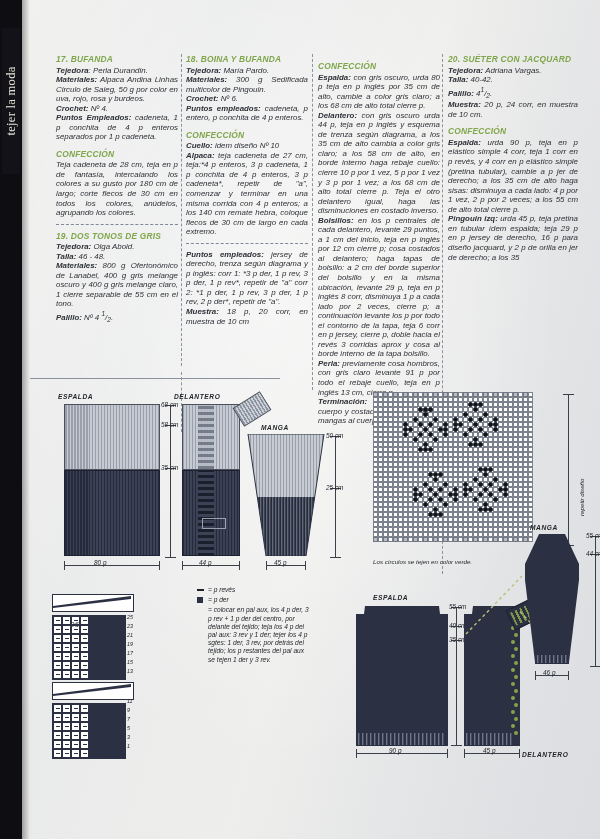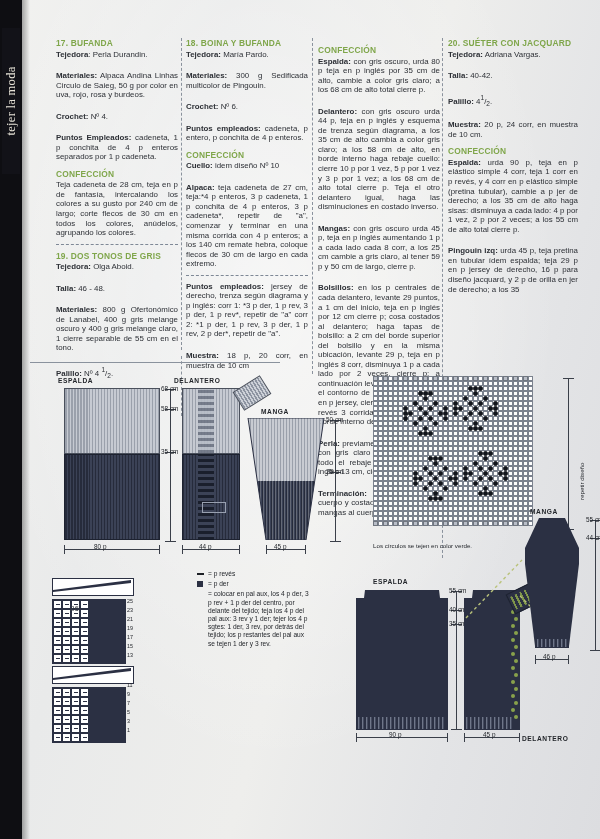--- a/index.html
+++ b/index.html
@@ -10,33 +10,33 @@
   .paper{position:absolute;left:0;top:0;width:600px;height:839px;
          background:linear-gradient(105deg,#f2f2f0 0%,#e9eaea 28%,#eeeeec 55%,#e3e4e6 78%,#dcdde0 100%);}
   .paper:after{content:"";position:absolute;inset:0;
       background:radial-gradient(ellipse at 45% 35%,rgba(255,255,255,.55),rgba(0,0,0,0) 62%);}
   
   .spine{position:absolute;left:0;top:0;width:22px;height:839px;background:#0e0e12;}
   .tab{position:absolute;left:2px;top:28px;width:18px;height:146px;background:#121218;}
   .tab .txt{position:absolute;left:-64px;top:64px;width:146px;height:18px;
       transform:rotate(-90deg);color:#e7e3d7;font-family:"Liberation Serif",serif;
       font-size:12.5px;letter-spacing:.3px;text-align:center;line-height:18px;}
-  .sheet{position:absolute;left:22px;top:0;width:578px;height:633px;}
+  .sheet{position:absolute;left:22px;top:16px;width:578px;height:633px;font-style:italic;}
 
   
   .cols{position:absolute;left:34px;top:38px;width:552px;height:520px;}
   .col{position:absolute;top:0;width:122px;}
   .col.c1{left:0;}  .col.c2{left:130px;} .col.c3{left:262px;} .col.c4{left:392px;width:130px;}
   .col.c1{height:310px;} .col.c2{height:318px;}
   .hd{color:#7fa64a;font-size:8.4px;font-weight:bold;letter-spacing:.2px;
       margin:0 0 1.5px 0;line-height:10px;text-transform:uppercase;}
   .hd.sec{margin-top:7px;}
   p.par{margin:0 0 0 0;font-size:7.9px;line-height:9.55px;color:#2d3036;
       text-align:justify;text-justify:inter-word;-webkit-hyphens:auto;hyphens:auto;}
-  p.par + p.par{margin-top:12px;}
+  p.par + p.par{margin-top:0;}
   .rule{border:0;border-top:1px dashed #7e8896;margin:6px 0 6px 0;height:0;}
   .colrule{position:absolute;top:0;width:0;border-left:1px dashed #8a929d;height:100%;}
 
   
   .dz{position:absolute;}
   .capt{position:absolute;font-size:6.6px;letter-spacing:.6px;color:#23262b;font-weight:bold;}
   .dim{position:absolute;font-size:6.4px;color:#23262b;white-space:nowrap;}
   .vline{position:absolute;width:1px;background:#3a3f49;}
   .hline{position:absolute;height:1px;background:#3a3f49;}
 
@@ -85,21 +85,21 @@
   <div class="sheet">
 
     <div class="cols">
       <div class="col c1" id="col0">
           <div class="hd">17. BUFANDA</div>
           <p class="par"><b>Tejedora</b>: Perla Durandin.</p>
           <p class="par"><b>Materiales:</b> Alpaca Andina Linhas Circulo de Saieg, 50 g por color en uva, rojo, rosa y burdeos.</p>
           <p class="par"><b>Crochet:</b> Nº 4.</p>
           <p class="par"><b>Puntos Empleados:</b> cadeneta, 1 p conchita de 4 p enteros separados por 1 p cadeneta.</p>
           <div class="hd sec">CONFECCIÓN</div>
-          <p class="par">Teja cadeneta de 28 cm, teja en p de fantasía, intercalando los colores a su gusto por 240 cm de largo; corte flecos de 30 cm en todos los colores, anúdelos, agrupando los colores.</p>
+          <p class="par">Teja cadeneta de 28 cm, teja en p de fantasía, intercalando los colores a su gusto por 180 cm de largo; corte flecos de 30 cm en todos los colores, anúdelos, agrupando los colores.</p>
           <hr class="rule">
           <div class="hd">19. DOS TONOS DE GRIS</div>
           <p class="par"><b>Tejedora:</b> Olga Aboid.</p>
           <p class="par"><b>Talla:</b> 46 - 48.</p>
           <p class="par"><b>Materiales:</b> 800 g Ofertonómico de Lanabel, 400 g gris melange oscuro y 400 g gris melange claro, 1 cierre separable de 55 cm en el tono.</p>
           <p class="par"><b>Palillo:</b> Nº 4 <sup>1</sup>/<sub>2</sub>.</p>
         </div>
       <div class="col c2" id="col1">
           <div class="hd">18. BOINA Y BUFANDA</div>
           <p class="par"><b>Tejedora:</b> María Pardo.</p>
@@ -110,21 +110,20 @@
           <p class="par"><b>Cuello:</b> idem diseño Nº 10</p>
           <p class="par"><b>Alpaca:</b> teja cadeneta de 27 cm, teja:*4 p enteros, 3 p cadeneta, 1 p conchita de 4 p enteros, 3 p cadeneta*, repetir de "a", comenzar y terminar en una misma corrida con 4 p enteros; a los 140 cm remate hebra, coloque flecos de 30 cm de largo en cada extremo.</p>
           <hr class="rule">
           <p class="par"><b>Puntos empleados:</b> jersey de derecho, trenza según diagrama y p inglés: corr 1: *3 p der, 1 p rev, 3 p der, 1 p rev*, repetir de "a" corr 2: *1 p der, 1 p rev, 3 p der, 1 p rev, 2 p der*, repetir de "a".</p>
           <p class="par"><b>Muestra:</b> 18 p, 20 corr, en muestra de 10 cm</p>
         </div>
       <div class="col c3" id="col2">
           <div class="hd sec">CONFECCIÓN</div>
           <p class="par"><b>Espalda:</b> con gris oscuro, urda 80 p teja en p inglés por 35 cm de alto, cambie a color gris claro; a los 68 cm de alto total cierre p.</p>
           <p class="par"><b>Delantero:</b> con gris oscuro urda 44 p, teja en p inglés y esquema de trenza según diagrama, a los 35 cm de alto cambia a color gris claro; a los 58 cm de alto, en borde interno haga rebaje cuello: cierre 10 p por 1 vez, 5 p por 1 vez y 3 p por 1 vez; a los 68 cm de alto total cierre p. Teja el otro delantero igual, haga las disminuciones en costado inverso.</p>
-          <p class="par"><b>Mangas:</b> con gris oscuro urda 45 p, teja en p inglés aumentando 1 p a cada lado cada 8 corr, a los 25 cm cambie a gris claro, al tener 59 p y 50 cm de largo, cierre p.</p>
           <p class="par"><b>Bolsillos:</b> en los p centrales de cada delantero, levante 29 puntos, a 1 cm del inicio, teja en p inglés por 12 cm cierre p; cosa costados al delantero; haga tapas de bolsillo: a 2 cm del borde superior del bolsillo y en la misma ubicación, levante 29 p, teja en p inglés 8 corr, disminuya 1 p a cada lado por 2 veces, cierre p; a continuación levante los p por todo el contorno de la tapa, teja 6 corr en p jersey, cierre p, doble hacia el revés 3 corridas aprox y cosa al borde interno de la tapa bolsillo.</p>
           <p class="par"><b>Perla:</b> previamente cosa hombros, con gris claro levante 91 p por todo el rebaje cuello, teja en p inglés 13 cm, cierre p.</p>
           <p class="par"><b>Terminación:</b> cosa costados cuerpo y costados mangas, pegue mangas al cuerpo, pegue cierre.</p>
         </div>
       <div class="col c4" id="col3">
           <div class="hd">20. SUÉTER CON JACQUARD</div>
           <p class="par"><b>Tejedora:</b> Adriana Vargas.</p>
           <p class="par"><b>Talla:</b> 40-42.</p>
           <p class="par"><b>Palillo:</b> 4<sup>1</sup>/<sub>2</sub>.</p>
           <p class="par"><b>Muestra:</b> 20 p, 24 corr, en muestra de 10 cm.</p>

